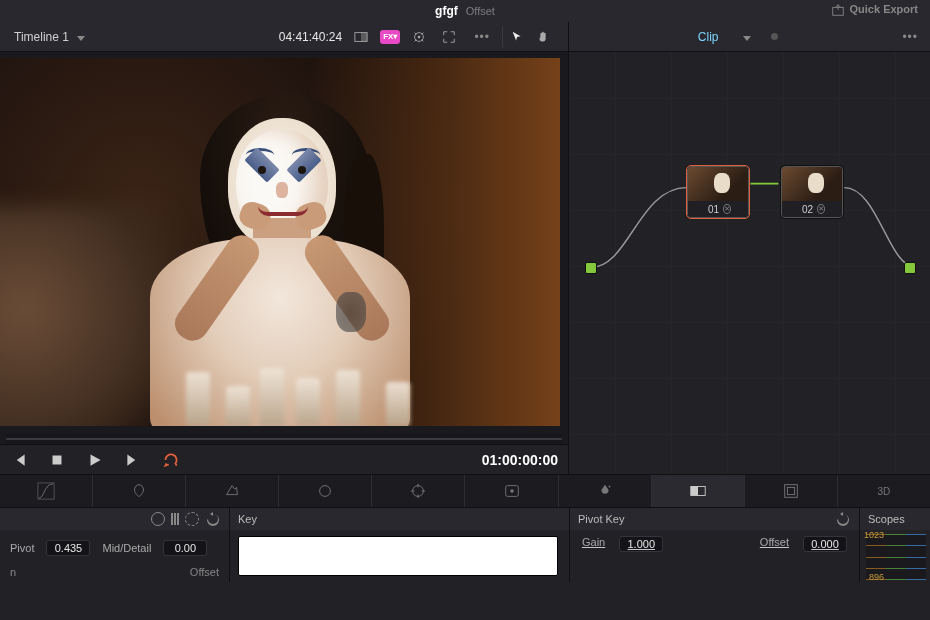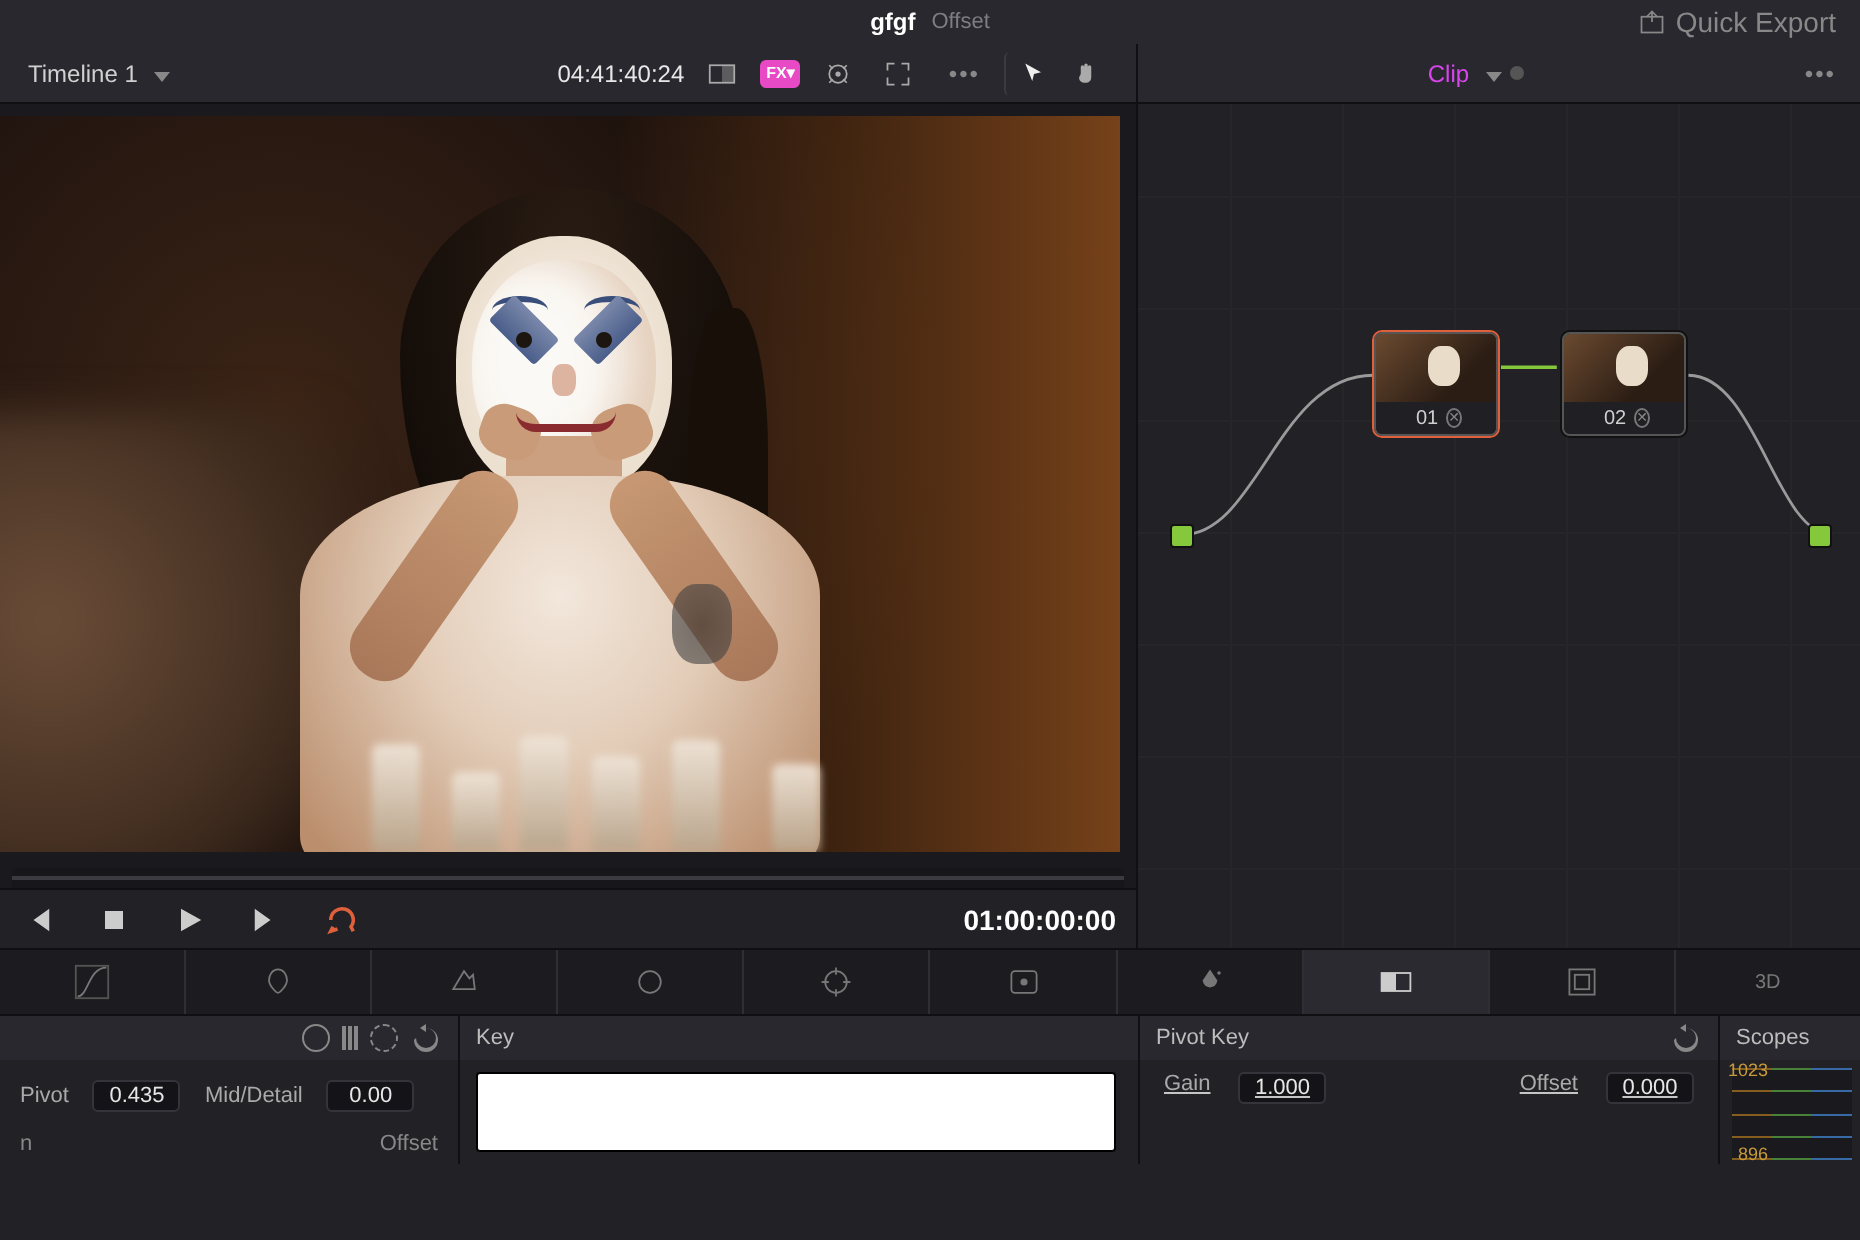--- a/index.html
+++ b/index.html
@@ -2,33 +2,33 @@
 <html><head>
 <meta charset="utf-8">
 <style>
   * { margin: 0; padding: 0; box-sizing: border-box; font-family: "Segoe UI", Arial, sans-serif; }
   body { width: 930px; height: 620px; background: #212126; overflow: hidden; color: #c5c5c5; font-size: 12px; }
 
   
   .titlebar { height: 22px; display: flex; align-items: center; justify-content: center; background: #28282e; position: relative; }
   .titlebar .title { font-size: 12px; color: #fff; font-weight: 600; }
   .titlebar .edited { color: #7d7d82; margin-left: 8px; font-size: 11px; }
-  .quick-export { position: absolute; right: 12px; top: 3px; color: #888; font-size: 14px; display: flex; align-items: center; gap: 5px; }
+  .quick-export { position: absolute; right: 12px; top: 3px; color: #888; font-size: 11px; display: flex; gap: 5px; font-weight: bold; }
 
   
   .secbar { height: 30px; background: #28282e; display: flex; border-bottom: 1px solid #101012; }
   .secbar .left { flex: 1; display: flex; align-items: center; padding: 0 14px; gap: 8px; }
   .secbar .right { width: 362px; display: flex; align-items: center; padding: 0 12px; border-left: 1px solid #101012; gap: 8px; }
   .tl-name { color: #d0d0d0; font-size: 12px; display: flex; align-items: center; gap: 4px; }
   .tc-sec { margin-left: auto; color: #e8e8e8; font-size: 12px; font-variant-numeric: tabular-nums; }
   .ibtn { width: 22px; height: 22px; display: inline-flex; align-items: center; justify-content: center; color: #aaa; border-radius: 3px; }
   .ibtn.sep { border-left: 1px solid #3a3a40; padding-left: 6px; margin-left: 4px; }
   .chev::after { content: ""; display: inline-block; border-left: 4px solid transparent; border-right: 4px solid transparent; border-top: 5px solid #888; margin-left: 4px; }
   .ibtn svg { width: 14px; height: 14px; }
-  .clip-btn { margin-left: auto; color: #d946ef; display: flex; align-items: center; gap: 4px; }
+  .clip-btn { margin-left: auto; color: #7dd3fc; display: flex; align-items: center; gap: 20px; }
   .tinybulb { width: 7px; height: 7px; border-radius: 50%; background: #555; display: inline-block; }
   .dots { margin-left: 6px; color: #888; letter-spacing: 1px; }
 
   
   .mainrow { display: flex; height: 422px; }
   .viewer { width: 568px; background: #1a1a1e; display: flex; flex-direction: column; }
   .viewer-img { flex: 1; display: flex; align-items: flex-start; justify-content: flex-start; padding: 6px 0 0 0; }
   .viewer-img .frame { width: 560px; height: 368px; background: #000; position: relative; overflow: hidden; }
   
   .portrait { position:absolute; inset:0; background:

